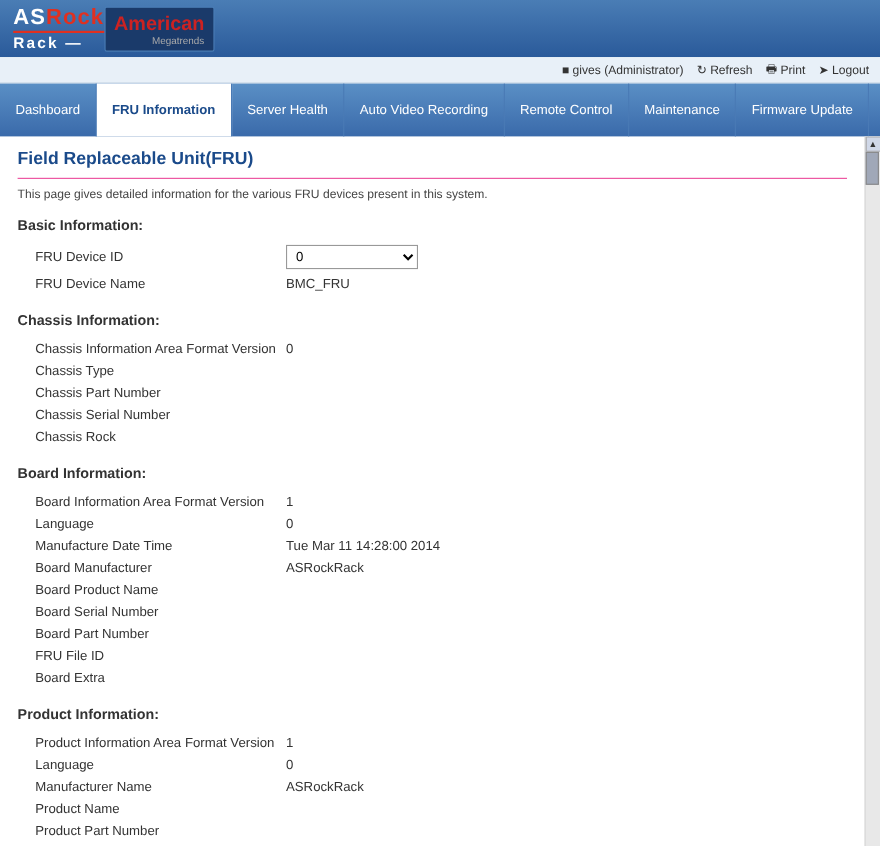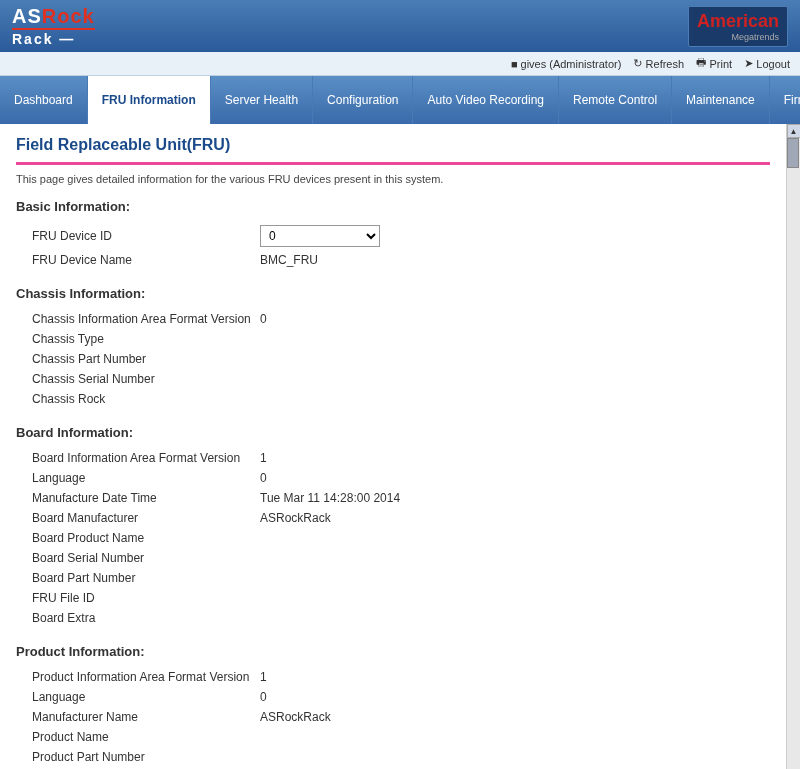--- a/index.html
+++ b/index.html
@@ -3,21 +3,20 @@
   <meta charset="utf-8">
   <style>
     * { margin: 0; padding: 0; box-sizing: border-box; }
     body { font-family: Arial, Helvetica, sans-serif; font-size: 12px; background: #fff; color: #333; }
 
     
     #header {
       background: linear-gradient(to bottom, #4a7db5, #2a5a9a);
       display: flex;
       align-items: center;
-      justify-content: space-between;
       padding: 3px 12px;
       height: 52px;
     }
     #logo-area {
       display: flex;
       align-items: center;
     }
     .logo-asrock {
       font-size: 20px;
       font-weight: bold;
@@ -141,21 +140,21 @@
       background: #a0a8b8;
       border: 1px solid #888;
       left: 0;
     }
 
     
     .page-title {
       font-size: 16px;
       font-weight: bold;
       color: #1a4a8a;
-      border-bottom: 3px solid #ec4899;
+      border-bottom: 1px solid #ec4899;
       padding-bottom: 8px;
       margin-bottom: 8px;
     }
     .page-desc {
       font-size: 11px;
       color: #444;
       margin-bottom: 14px;
     }
 
     .section-title {
@@ -233,21 +232,20 @@
   <div class="topbar-item">
     <span>➤</span>
     <span>Logout</span>
   </div>
 </div>
 
 <div id="navbar">
   <div class="nav-item">Dashboard</div>
   <div class="nav-item active">FRU Information</div>
   <div class="nav-item">Server Health</div>
-  <div class="nav-item">Configuration</div>
   <div class="nav-item">Auto Video Recording</div>
   <div class="nav-item">Remote Control</div>
   <div class="nav-item">Maintenance</div>
   <div class="nav-item">Firmware Update</div>
 
 </div>
 
 <div id="main-wrapper">
   <div id="content">
 

